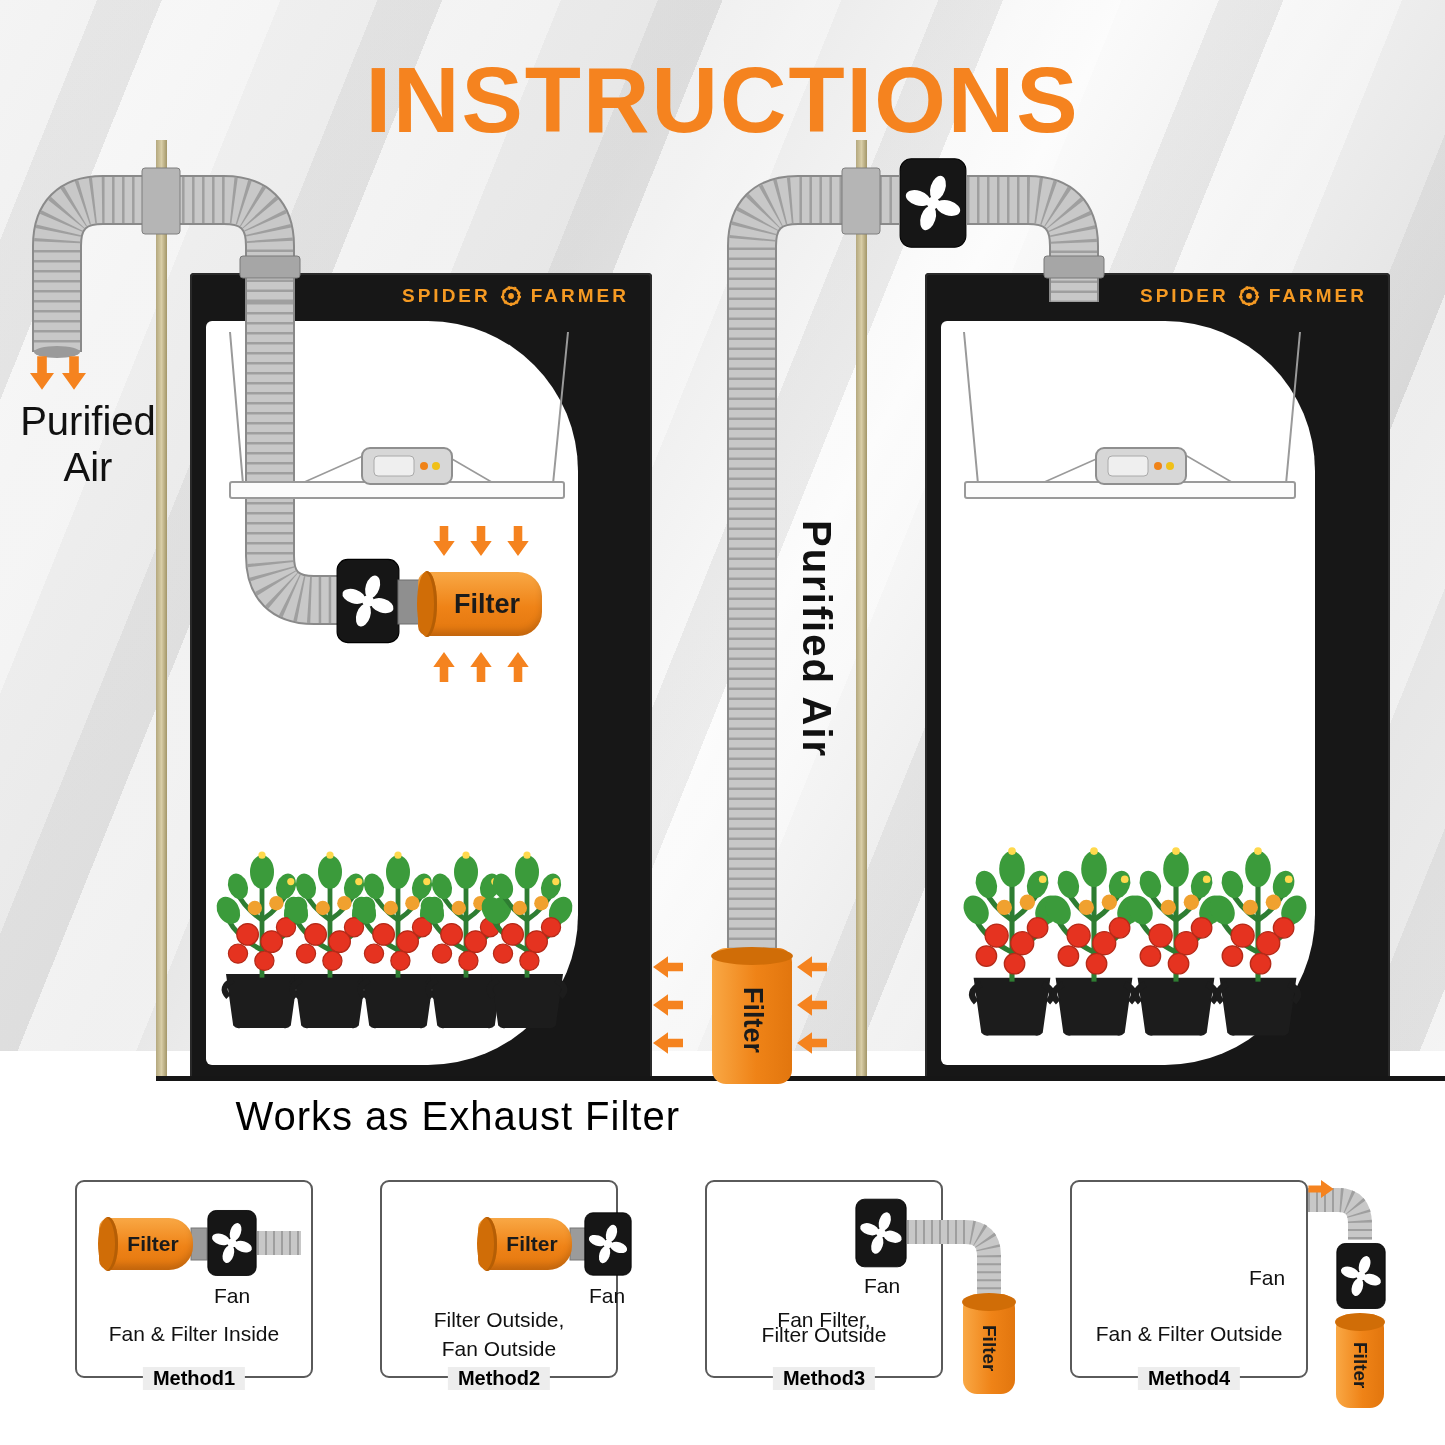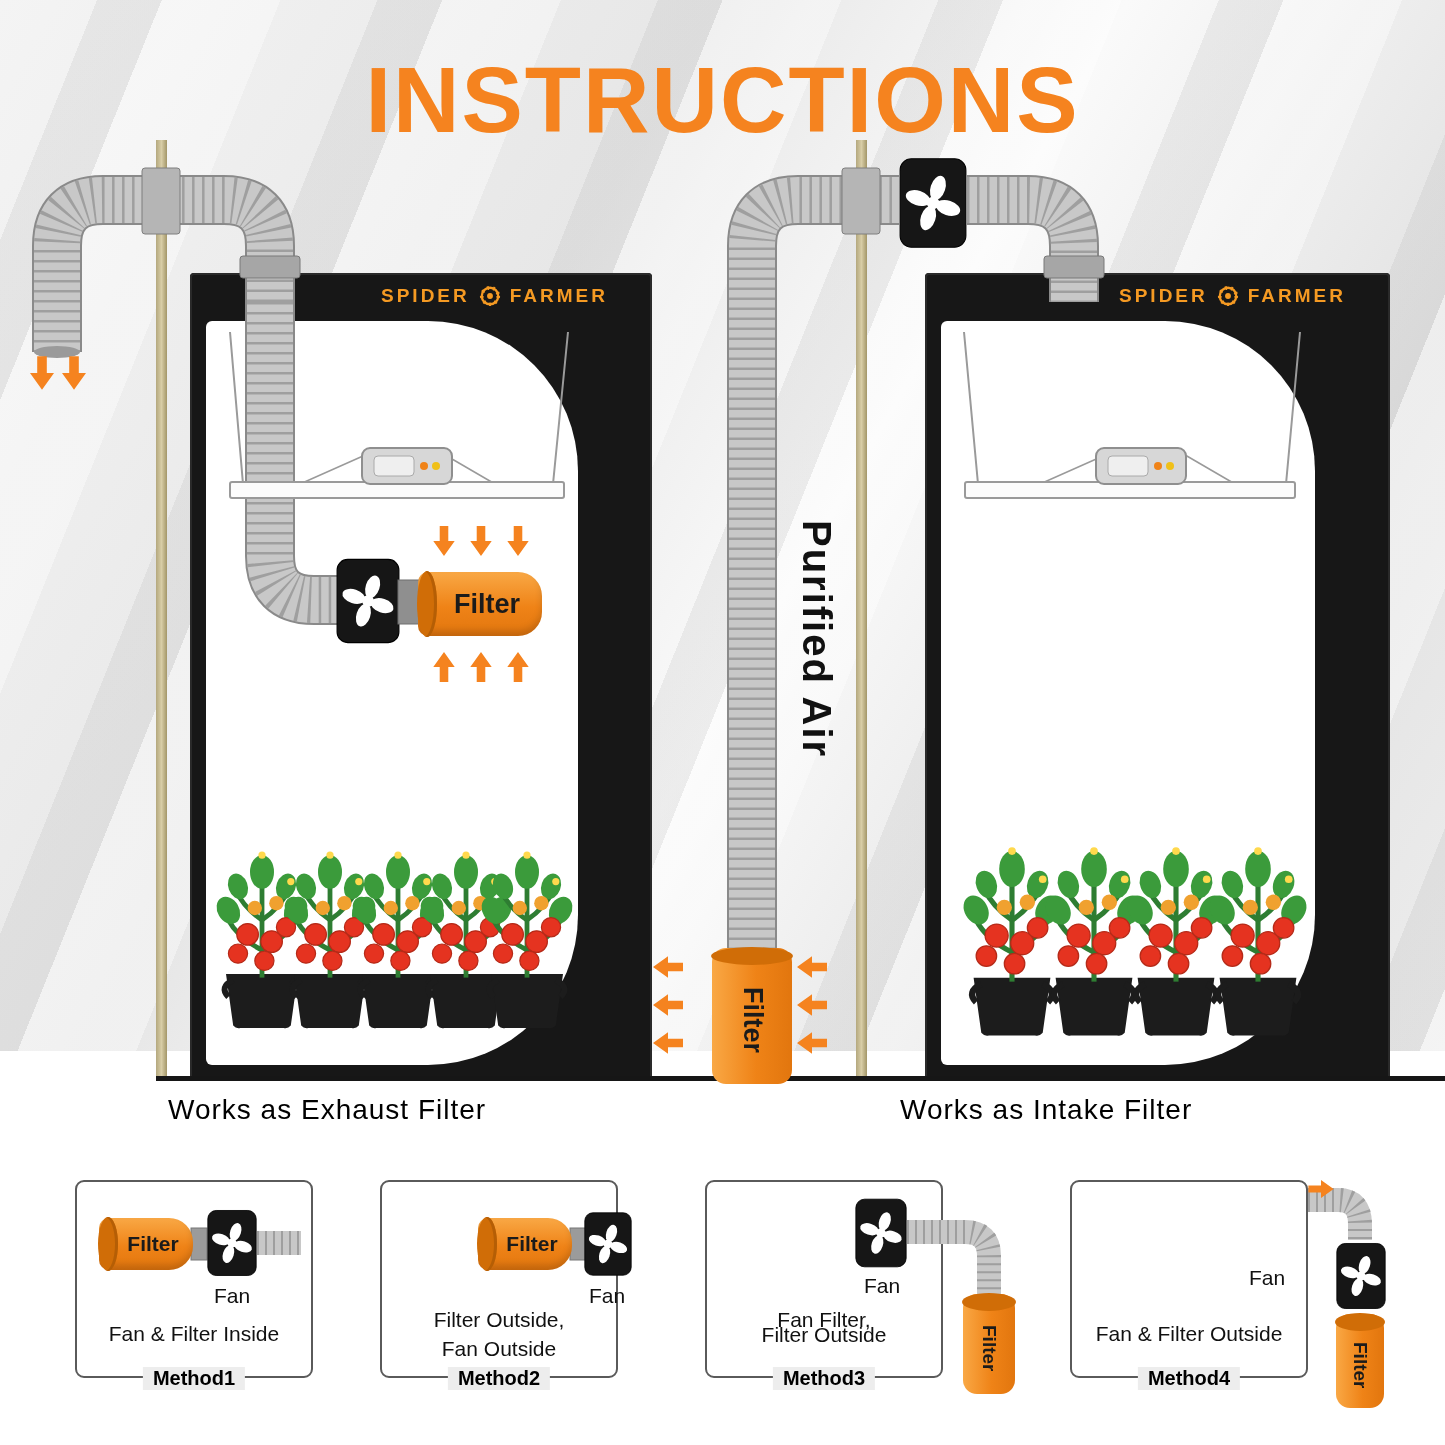--- a/index.html
+++ b/index.html
@@ -8,39 +8,39 @@
   .canvas{position:relative;width:1445px;height:1051px;
     background:
       repeating-linear-gradient(112deg, rgba(255,255,255,0) 0 90px, rgba(165,165,165,.16) 90px 150px, rgba(255,255,255,.40) 150px 260px),
       linear-gradient(120deg,#f4f4f4 0%,#e7e7e7 35%,#fafafa 55%,#e2e2e2 80%,#ededed 100%);}
   .title{position:absolute;top:48px;left:0;width:100%;text-align:center;font-size:92px;font-weight:800;letter-spacing:2px;color:#f5831f}
   .pole{position:absolute;top:140px;width:11px;height:940px;background:linear-gradient(90deg,#b4a87e,#d8cda6 50%,#a39668);z-index:2}
   .pole-left{left:156px}.pole-right{left:856px}
   .tent{position:absolute;top:273px;height:808px;background:#171717;border-radius:4px;box-shadow:inset 0 0 0 2px #2a2a2a;z-index:3}
   .tent-left{left:190px;width:462px}
   .tent-right{left:925px;width:465px}
-  .tent-brand{position:absolute;top:12px;left:0;width:100%;display:flex;align-items:center;justify-content:flex-end;padding-right:44px;gap:9px;color:#f59a23;font-weight:bold;font-size:19px;letter-spacing:3px}
+  .tent-brand{position:absolute;top:12px;left:0;width:100%;display:flex;align-items:center;justify-content:flex-end;padding-right:23px;gap:9px;color:#f59a23;font-weight:bold;font-size:19px;letter-spacing:3px}
   .tent-interior{position:absolute;top:48px;left:16px;width:372px;height:744px;background:#fff;border-radius:6px 150px 150px 6px}
   .tent-right .tent-interior{width:374px}
   .overlay{position:absolute;left:0;top:0;z-index:5;pointer-events:none}
   .duct-edge{fill:none;stroke:#8a8a8a;stroke-width:50}
   .duct-base{fill:none;stroke:#c8c8c8;stroke-width:46}
   .duct-rings{fill:none;stroke:#9a9a9a;stroke-width:46;stroke-dasharray:2.5 7.5;opacity:.9}
   .duct-base-s{fill:none;stroke:#c8c8c8;stroke-width:24}
   .duct-rings-s{fill:none;stroke:#9a9a9a;stroke-width:24;stroke-dasharray:2 6;opacity:.9}
   .label{position:absolute;color:#111;z-index:6}
   .pa-left{left:0;top:398px;width:176px;text-align:center;font-size:40px;font-weight:500;line-height:1.15}
   .pa-right{left:794px;top:520px;font-size:40px;font-weight:600;writing-mode:vertical-rl;letter-spacing:2px}
   .filter-h{position:absolute;z-index:6;display:flex;align-items:center;justify-content:center;background:linear-gradient(180deg,#f9a845,#ef8317 55%,#e2760e);border-radius:10px 24px 24px 10px;font-weight:bold;color:#1b1b1b;box-shadow:inset 0 -5px 7px rgba(0,0,0,.15)}
   .filter-h::before{content:"";position:absolute;left:-1px;top:-1px;bottom:-1px;width:20px;background:#d06d07;border-radius:50%;box-shadow:inset -3px 0 0 #b55e05}
   .filter-h span{position:relative;margin-left:14px}
   .filter-v{position:absolute;z-index:6;display:flex;align-items:center;justify-content:center;background:linear-gradient(90deg,#f9a845,#ef8317 55%,#e2760e);border-radius:14px;font-weight:bold;color:#1b1b1b}
   .filter-v::before{content:"";position:absolute;top:-1px;left:-1px;right:-1px;height:18px;background:#d06d07;border-radius:50%}
   .filter-v span{writing-mode:vertical-rl;position:relative;margin-top:8px}
-  .caption{position:absolute;z-index:6;font-size:28px;color:#000;text-align:left;font-weight:500;letter-spacing:1px}
+  .caption{position:absolute;z-index:6;font-size:40px;color:#000;text-align:right;font-weight:500;letter-spacing:1px}
   .mbox{position:absolute;top:1180px;width:238px;height:198px;border:2px solid #5a5a5a;border-radius:9px;z-index:6}
   .mbox .mname{position:absolute;left:50%;transform:translateX(-50%);bottom:-14px;background:#ededed;padding:0 10px;font-weight:bold;font-size:20px;white-space:nowrap}
   .mbox .fanlab{position:absolute;font-size:21px;color:#111;text-align:center}
   .mbox .desc{position:absolute;width:100%;text-align:center;font-size:21px;color:#111}
   .mbox > svg{position:absolute;left:0;top:0;overflow:visible}
   .groundline{position:absolute;left:156px;top:1076px;width:1289px;height:5px;background:#161616;z-index:4}
 </style>
 </head>
 <body>
 
@@ -218,33 +218,36 @@
     </g>
 
     <g>
       <use href="#sym-plant" x="948" y="804" width="128" height="258"></use>
       <use href="#sym-plant" x="1030" y="804" width="128" height="258"></use>
       <use href="#sym-plant" x="1112" y="804" width="128" height="258"></use>
       <use href="#sym-plant" x="1194" y="804" width="128" height="258"></use>
     </g>
   </svg>
 
+  <div class="label pa-left">
+    <div>Purified</div>
+    <div>Air</div>
+  </div>
 
   <div class="filter-h" style="left:418px;top:572px;width:124px;height:64px;font-size:27px">
     <span>Filter</span>
   </div>
 
   <div class="filter-v" style="left:712px;top:948px;width:80px;height:136px;font-size:27px">
     <span>Filter</span>
   </div>
 
   <div class="label pa-right">Purified Air</div>
 
   <div class="caption" style="left:168px;top:1094px;width:512px">Works as Exhaust Filter</div>
-  <div class="caption" style="left:900px;top:1094px;width:512px">Works as Intake Filter</div>
 
   <div class="mbox" style="left:75px">
     <svg width="300" height="200" viewBox="0 0 300 200">
       <rect x="114" y="46" width="16" height="32" fill="#9b9b9b" stroke="#777"></rect>
       <path class="duct-base-s" d="M180 61 H224"></path>
       <path class="duct-rings-s" d="M180 61 H224"></path>
       <use href="#sym-fan" x="130" y="24" width="50" height="74"></use>
     </svg>
     <div class="filter-h" style="left:22px;top:36px;width:94px;height:52px;font-size:21px">
       <span>Filter</span>

